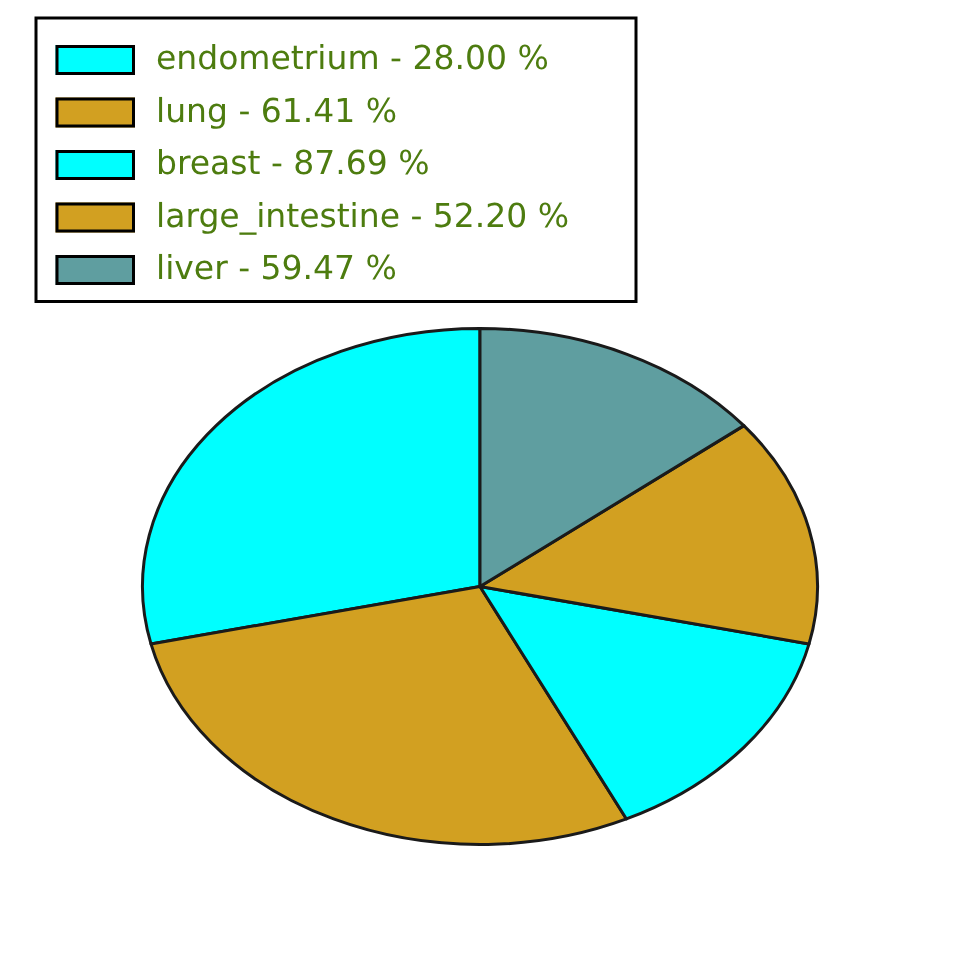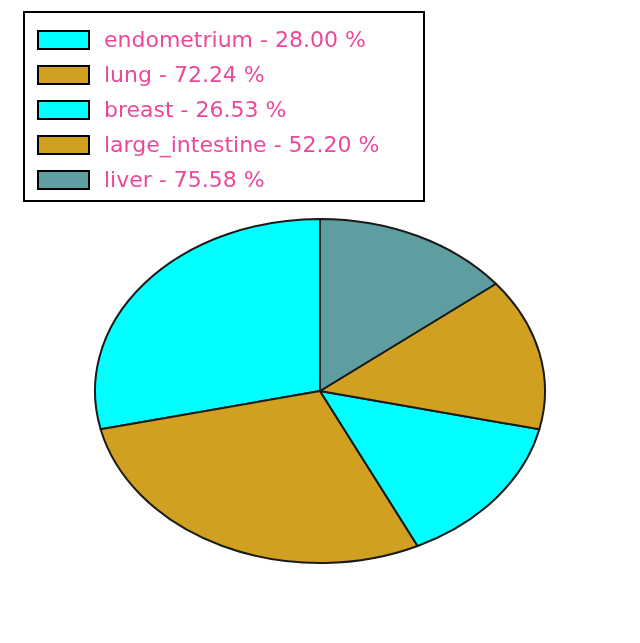--- a/index.html
+++ b/index.html
@@ -38,21 +38,21 @@
     width: 53px;
     height: 20px;
     box-sizing: border-box;
     border: 2px solid #000000;
     flex: 0 0 auto;
   }
   .legend-label {
     margin-left: 14px;
     font-size: 22px;
     line-height: 22px;
-    color: #ec4899;
+    color: #4d7c0f;
     white-space: nowrap;
   }
 
   
   #pie-svg {
     position: absolute;
     left: 0;
     top: 0;
     width: 640px;
     height: 643px;
@@ -79,29 +79,29 @@
       </g>
   </svg>
 
   <div id="legend-box">
     <div class="legend-row">
       <span class="legend-swatch" style="background: rgb(0, 255, 255);"></span>
       <span class="legend-label">endometrium - 28.00 %</span>
     </div>
     <div class="legend-row">
       <span class="legend-swatch" style="background: rgb(210, 160, 33);"></span>
-      <span class="legend-label">lung - 72.24 %</span>
+      <span class="legend-label">lung - 61.41 %</span>
     </div>
     <div class="legend-row">
       <span class="legend-swatch" style="background: rgb(0, 255, 255);"></span>
-      <span class="legend-label">breast - 26.53 %</span>
+      <span class="legend-label">breast - 87.69 %</span>
     </div>
     <div class="legend-row">
       <span class="legend-swatch" style="background: rgb(210, 160, 33);"></span>
       <span class="legend-label">large_intestine - 52.20 %</span>
     </div>
     <div class="legend-row">
       <span class="legend-swatch" style="background: rgb(95, 158, 160);"></span>
-      <span class="legend-label">liver - 75.58 %</span>
+      <span class="legend-label">liver - 59.47 %</span>
     </div>
   </div>
 
 </div>
 
 </body></html>

